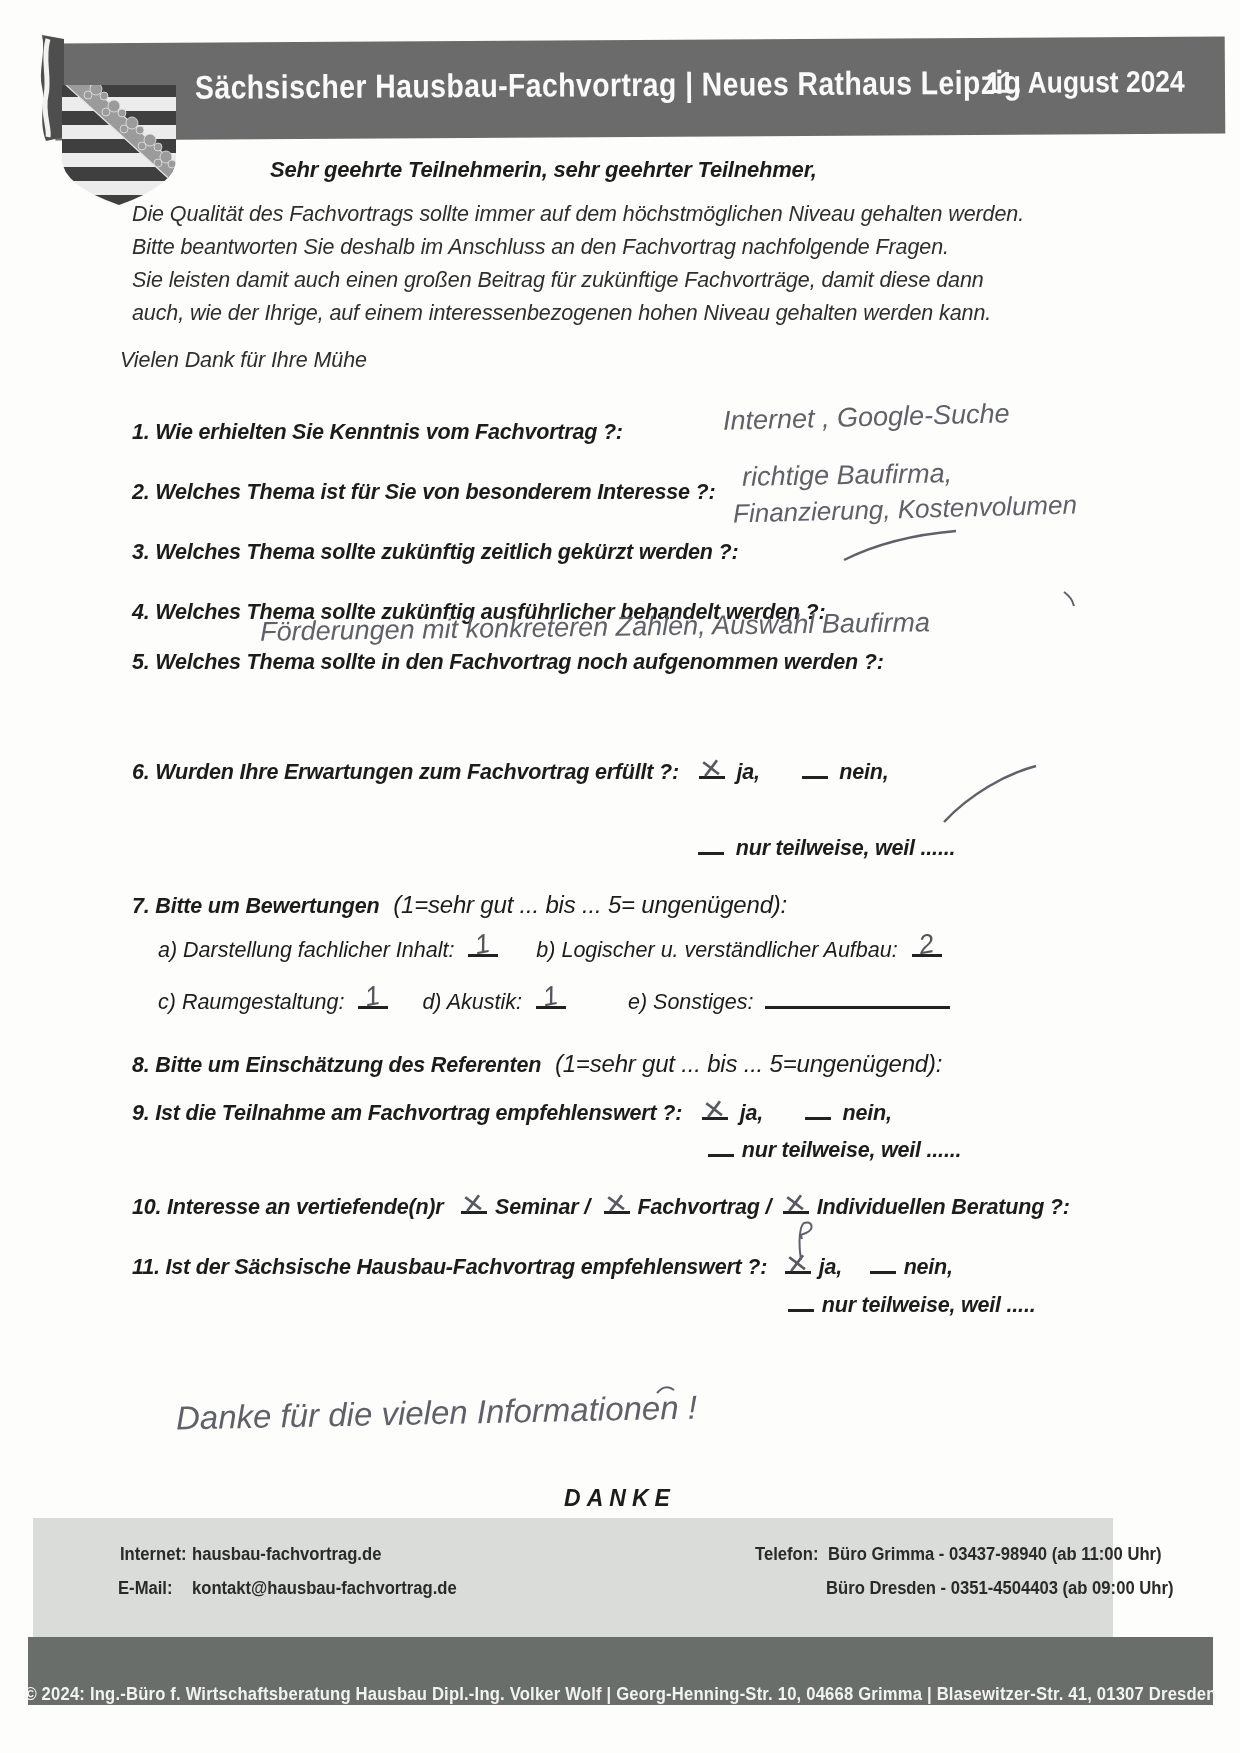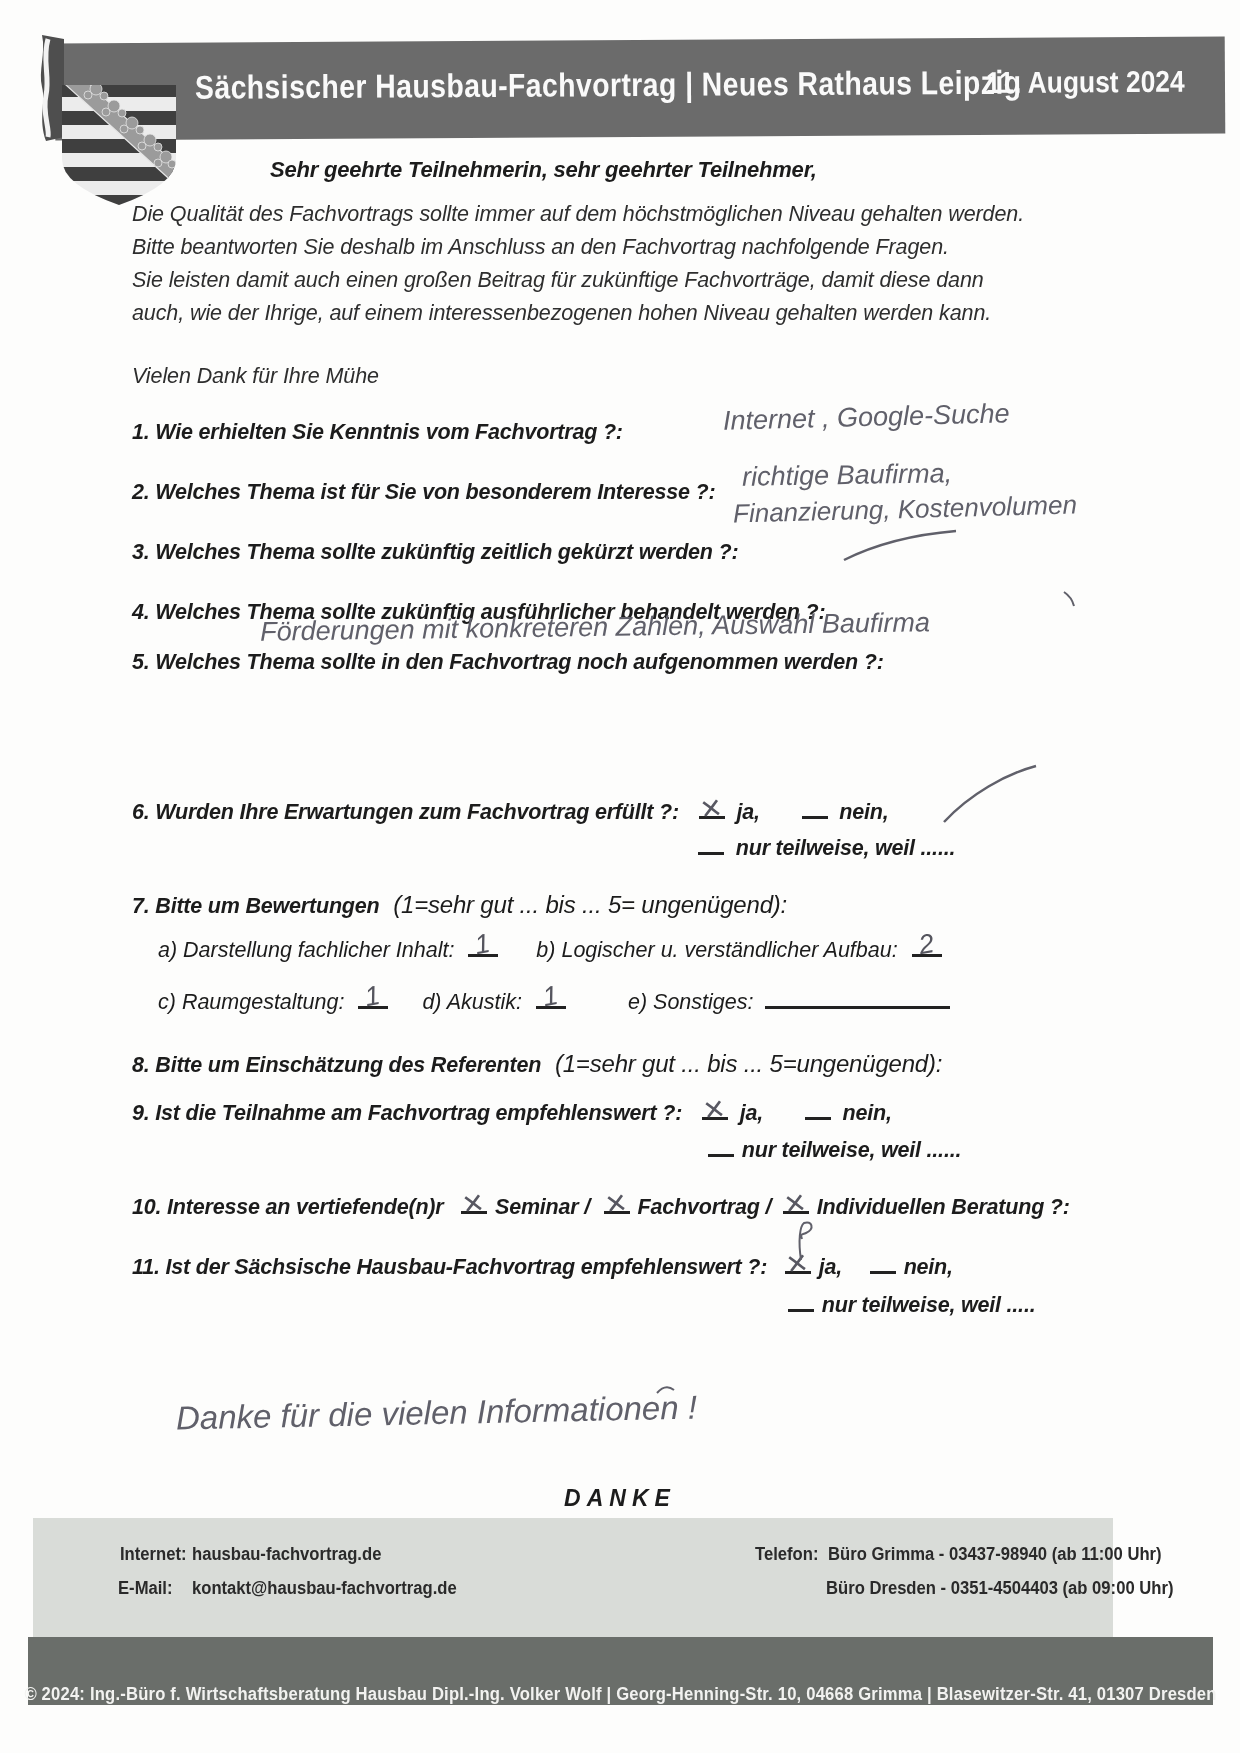--- a/index.html
+++ b/index.html
@@ -110,21 +110,21 @@
     </g>
   </svg>
 
   <div class="line greet" style="left:270px; top:157px;">Sehr geehrte Teilnehmerin, sehr geehrter Teilnehmer,</div>
   <div class="line intro" style="left:132px; top:198px;">
     <div>Die Qualität des Fachvortrags sollte immer auf dem höchstmöglichen Niveau gehalten werden.</div>
     <div>Bitte beantworten Sie deshalb im Anschluss an den Fachvortrag nachfolgende Fragen.</div>
     <div>Sie leisten damit auch einen großen Beitrag für zukünftige Fachvorträge, damit diese dann</div>
     <div>auch, wie der Ihrige, auf einem interessenbezogenen hohen Niveau gehalten werden kann.</div>
   </div>
-  <div class="line intro" style="left:132px; top:344px;margin-top:16px;">Vielen Dank für Ihre Mühe</div>
+  <div class="line intro" style="left:120px; top:344px;">Vielen Dank für Ihre Mühe</div>
 
   <div class="line q" style="left:132px; top:420px;">1. Wie erhielten Sie Kenntnis vom Fachvortrag ?:</div>
   <div class="line hand" style="left:723px; top:402px; font-size:27px; transform:rotate(-1.5deg);">Internet , Google-Suche</div>
 
   <div class="line q" style="left:132px; top:480px;">2. Welches Thema ist für Sie von besonderem Interesse ?:</div>
   <div class="line hand" style="left:742px; top:460px; font-size:27px; transform:rotate(-1deg);">richtige Baufirma,</div>
   <div class="line hand" style="left:733px; top:494px; font-size:26px; transform:rotate(-1.5deg);">Finanzierung, Kostenvolumen</div>
 
   <div class="line q" style="left:132px; top:540px;">3. Welches Thema sollte zukünftig zeitlich gekürzt werden ?:</div>
   <svg class="stroke" style="left:840px; top:528px;" width="120" height="36">
@@ -135,21 +135,21 @@
   <svg class="stroke" style="left:1060px; top:588px;" width="22" height="22">
     <path d="M4 4 C 10 8, 13 14, 14 18" stroke="#60606a" stroke-width="2" fill="none"></path>
   </svg>
   <div class="line hand" style="left:260px; top:612px; font-size:27px; transform:rotate(-0.8deg);">Förderungen mit konkreteren Zahlen, Auswahl Baufirma</div>
 
   <div class="line q" style="left:132px; top:650px;">5. Welches Thema sollte in den Fachvortrag noch aufgenommen werden ?:</div>
   <svg class="stroke" style="left:940px; top:762px;" width="100" height="64">
     <path d="M4 60 C 30 32, 66 12, 96 4" stroke="#60606a" stroke-width="2.5" fill="none"></path>
   </svg>
 
-  <div class="line q" style="left:132px; top:800px;">
+  <div class="line q" style="left:132px; top:760px;">
     <span>6. Wurden Ihre Erwartungen zum Fachvortrag erfüllt ?:</span>
     <span class="blank" style="margin-left:14px;"><span class="hand-x">✕</span></span>
     <span>ja,</span>
     <span class="blank" style="margin-left:36px;"></span>
     <span>nein,</span>
   </div>
   <div class="line q" style="left:698px; top:836px;">
     <span class="blank" style="margin-left:0;"></span>
     <span>nur teilweise, weil ......</span>
   </div>

